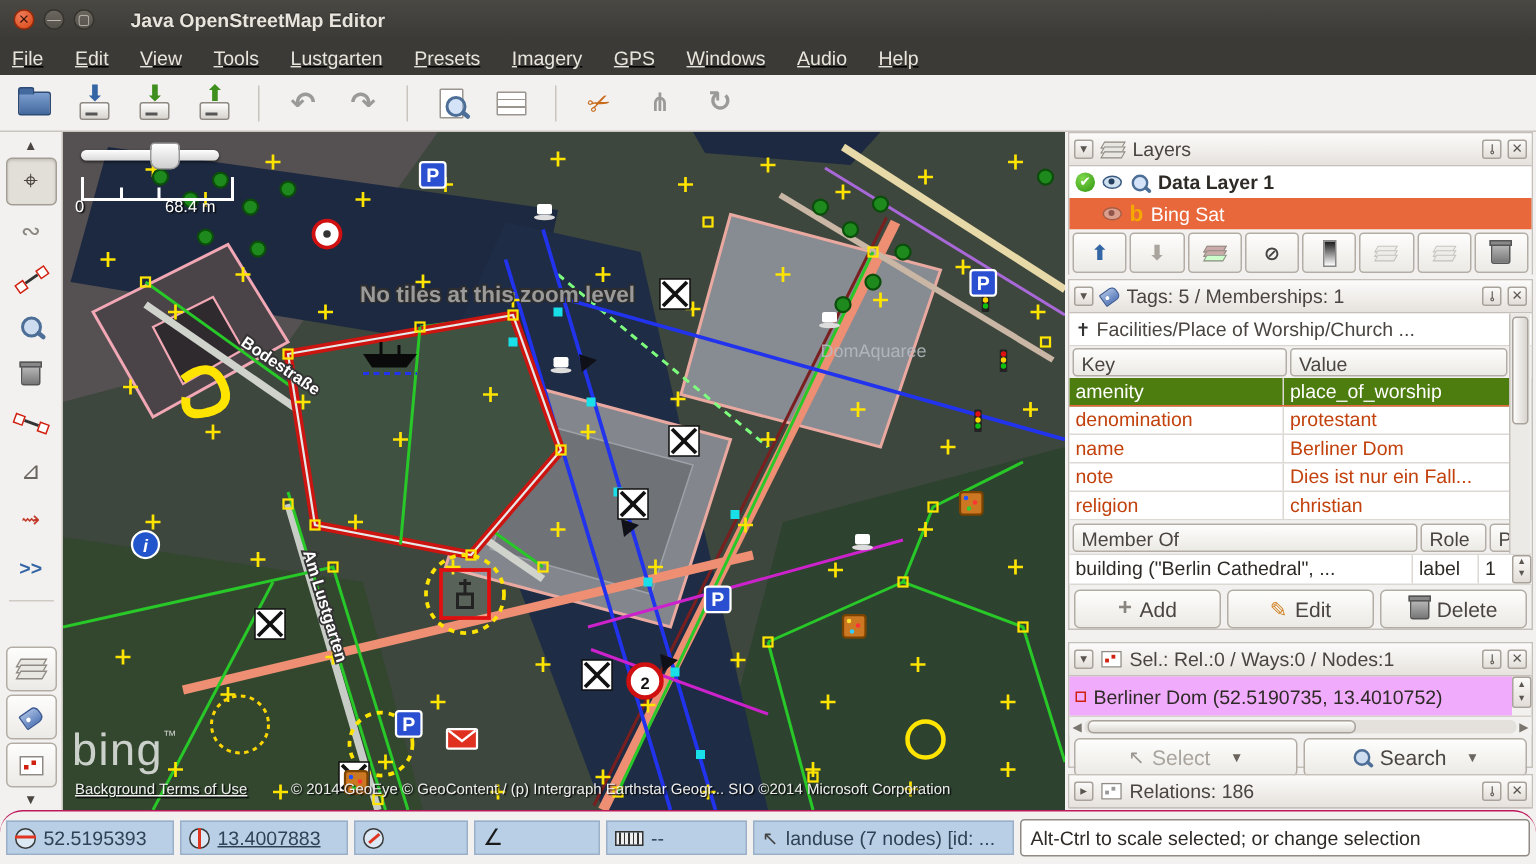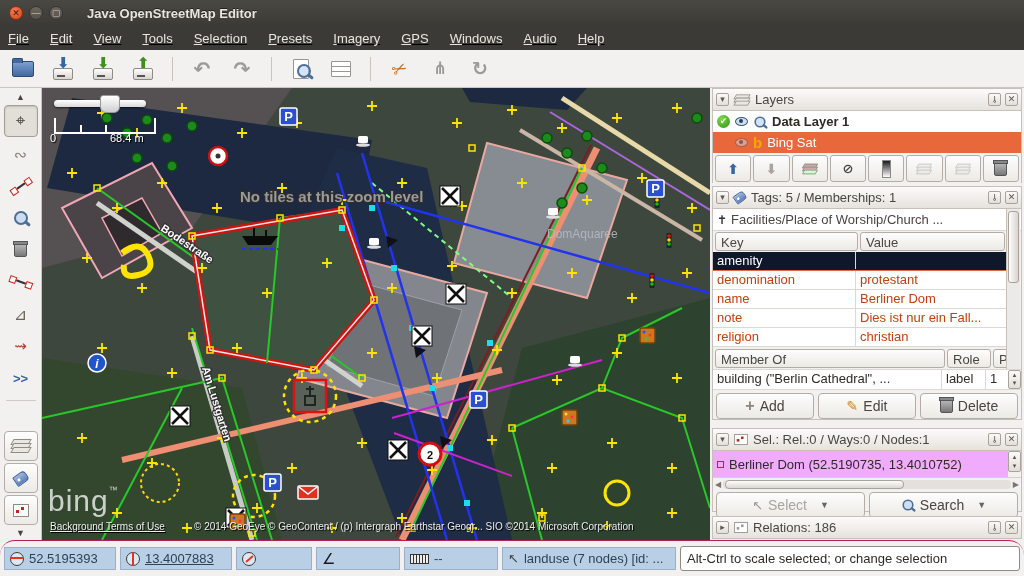--- a/index.html
+++ b/index.html
@@ -98,21 +98,21 @@
         display:flex;align-items:center;justify-content:center;font-size:14px;font-weight:bold;}
   .opacity-bar{width:7px;height:16px;background:linear-gradient(#1a1a1a,#fff);border:1px solid #888;}
 
   .preset-row{height:21px;background:#fff;border-bottom:1px solid #d9d5d0;display:flex;align-items:center;gap:4px;padding:0 4px;font-size:13px;color:#4a4540;}
   .kv-head{display:flex;gap:2px;padding:1px 2px;background:#f2f1ef;}
   .kv-head div{background:linear-gradient(#fdfdfc,#eceae5);border:1px solid #b3ada5;border-radius:3px;height:19px;line-height:19px;padding:0 5px;font-size:13px;color:#4a4540;box-sizing:border-box;}
   .tagtable{background:#fff;}
   .trow{display:flex;height:18px;line-height:17px;font-size:13px;color:#c2410c;border-bottom:1px solid #dcd8d3;}
   .trow .k{width:143px;border-right:1px solid #dcd8d3;padding:0 4px;box-sizing:border-box;overflow:hidden;white-space:nowrap;}
   .trow .v{flex:1;padding:0 4px;overflow:hidden;white-space:nowrap;}
-  .trow.sel{background:#0f172a;color:#fff;border-bottom-color:#e8663a;flex-direction:column;}
+  .trow.sel{background:#4d7c0f;color:#fff;border-bottom-color:#e8663a;}
   .vsb{position:absolute;right:1px;width:13px;background:#eceae6;border-left:1px solid #c5c0b9;}
   .vsb .thumb{position:absolute;left:1px;right:1px;background:linear-gradient(90deg,#fdfdfc,#d8d4cf);border:1px solid #a8a29a;border-radius:3px;}
   .mem-head{display:flex;gap:2px;padding:2px 2px 1px;background:#f2f1ef;}
   .mem-head div{background:linear-gradient(#fdfdfc,#eceae5);border:1px solid #b3ada5;border-radius:3px;height:19px;line-height:19px;padding:0 5px;font-size:13px;color:#4a4540;box-sizing:border-box;overflow:hidden;white-space:nowrap;}
   .mem-row{display:flex;height:19px;line-height:18px;background:#fff;font-size:13px;color:#2e2a26;border-top:1px solid #dcd8d3;border-bottom:1px solid #dcd8d3;}
   .spinner{width:13px;border:1px solid #a8a29a;background:linear-gradient(#fbfaf9,#e2ddd7);border-radius:2px;font-size:7px;line-height:8px;text-align:center;color:#5a554f;box-sizing:border-box;}
   .btnrow3{display:flex;gap:4px;padding:3px;}
   .pbtn{flex:1;height:24px;background:linear-gradient(#fdfdfc,#eceae5);border:1px solid #b3ada5;border-radius:4px;
         display:flex;align-items:center;justify-content:center;gap:5px;font-size:14px;color:#4a4540;}
   .plus{color:#8a857e;font-weight:bold;font-size:16px;}
@@ -155,21 +155,21 @@
       <span>▢</span>
     </div>
   <div id="titletext">Java OpenStreetMap Editor</div>
 </div>
 
 <div id="menubar" class="abs">
   <span class="menu-item">File</span>
   <span class="menu-item">Edit</span>
   <span class="menu-item">View</span>
   <span class="menu-item">Tools</span>
-  <span class="menu-item">Selection</span>
+  <span class="menu-item">Lustgarten</span>
   <span class="menu-item">Presets</span>
   <span class="menu-item">Imagery</span>
   <span class="menu-item">GPS</span>
   <span class="menu-item">Windows</span>
   <span class="menu-item">Audio</span>
   <span class="menu-item">Help</span>
 </div>
 
 <div id="toolbar" class="abs">
   <div class="tbtn">

